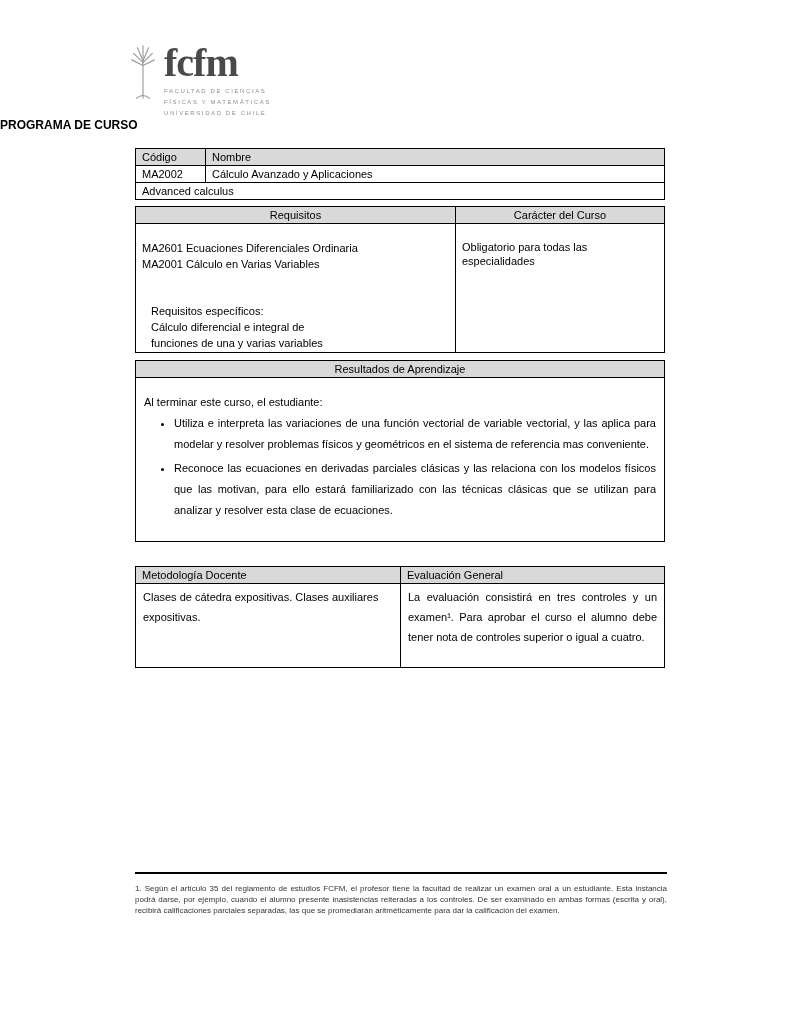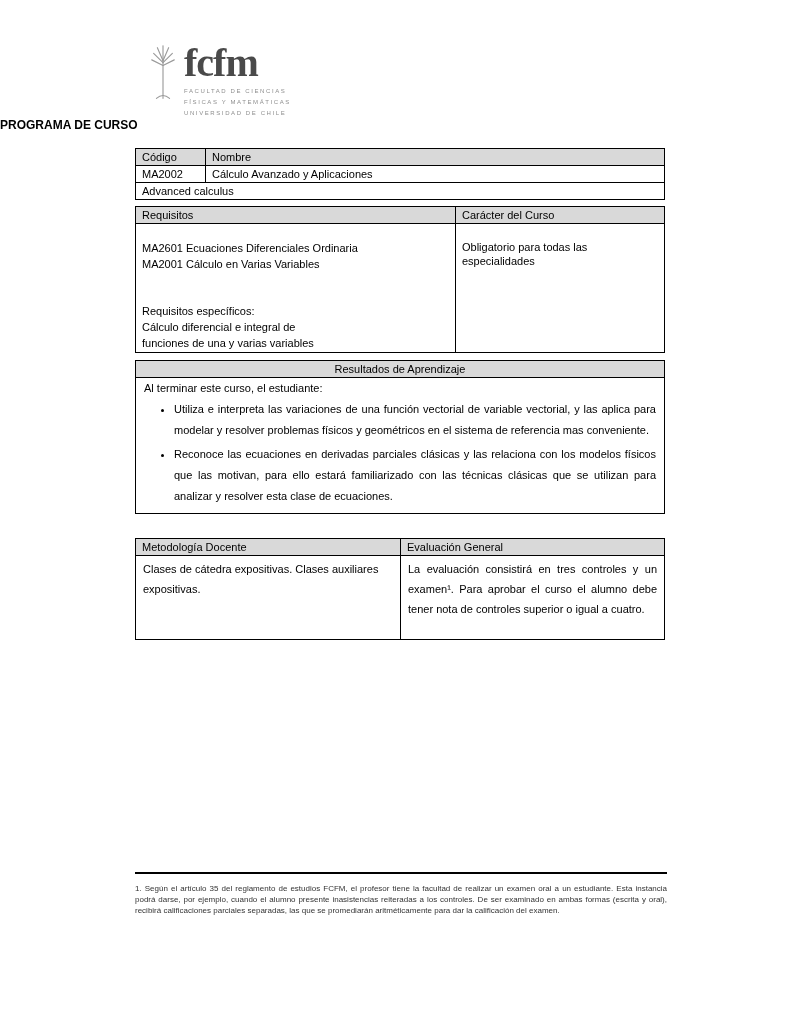--- a/index.html
+++ b/index.html
@@ -4,21 +4,21 @@
 <style>
   * { margin:0; padding:0; box-sizing:border-box; }
   html,body { background:#ffffff; }
   .page {
     position:relative; width:800px; height:1035px; margin:0 auto;
     background:#ffffff; color:#000;
     font-family:"Liberation Sans", sans-serif;
   }
 
   
-  .logo { position:absolute; left:148px; top:42px; display:flex; align-items:flex-start; gap:6px; }
+  .logo { position:absolute; left:128px; top:42px; display:flex; align-items:flex-start; gap:6px; }
   .emblem { width:30px; height:62px; }
   .logo-right { display:flex; flex-direction:column; }
   .logo-word {
     font-family:"Liberation Serif", serif;
     font-size:40px; font-weight:bold; color:#4a4a4a;
     line-height:42px; letter-spacing:-1px;
   }
   .logo-sub { font-size:6px; color:#8f8f8f; letter-spacing:1.6px; line-height:8px; margin-top:3px; }
 
   
@@ -42,30 +42,30 @@
   .tblA td { height:17px; }
   .colCodigo { width:70px; }
 
   
   .tblB { margin-top:4px; }
   .tblB th { height:34px; text-align:center; }
   .tblB td { height:24px; text-align:center; }
 
   
   .tblC { margin-top:6px; }
-  .tblC th { height:16px; }
+  .tblC th { height:16px; text-align:center; }
   .colReq { width:320px; }
   .tblC td { height:110px; vertical-align:top; padding-top:16px; }
   .req-line { line-height:16px; min-height:16px; }
-  .specifics { margin-top:31px; }
+  .specifics { margin-top:31px;margin-left:9px; }
 
   
   .tblD { margin-top:7px; }
   .tblD th { height:16px; text-align:center; }
-  .tblD td { height:131px; vertical-align:top; padding:3px 8px; }
+  .tblD td { height:131px; vertical-align:top; padding:17px 8px; }
   .bullets { margin:4px 0 0 30px; }
   .bullets li { margin-bottom:3px; line-height:21px; text-align:justify; }
 
   
   .tblE { margin-top:24px; }
   .tblE th { height:16px; text-align:left; }
   .colMet { width:265px; }
   .tblE td { height:84px; vertical-align:top; padding:3px 7px; line-height:20px; }
   .justify { text-align:justify; }
 

